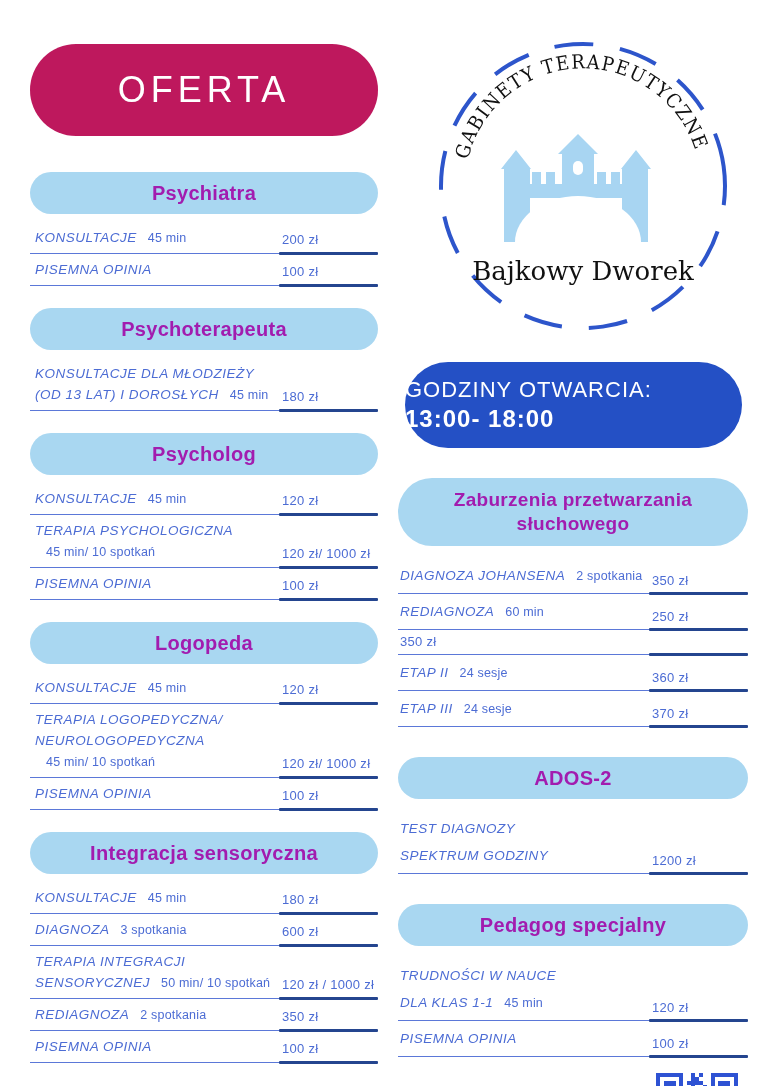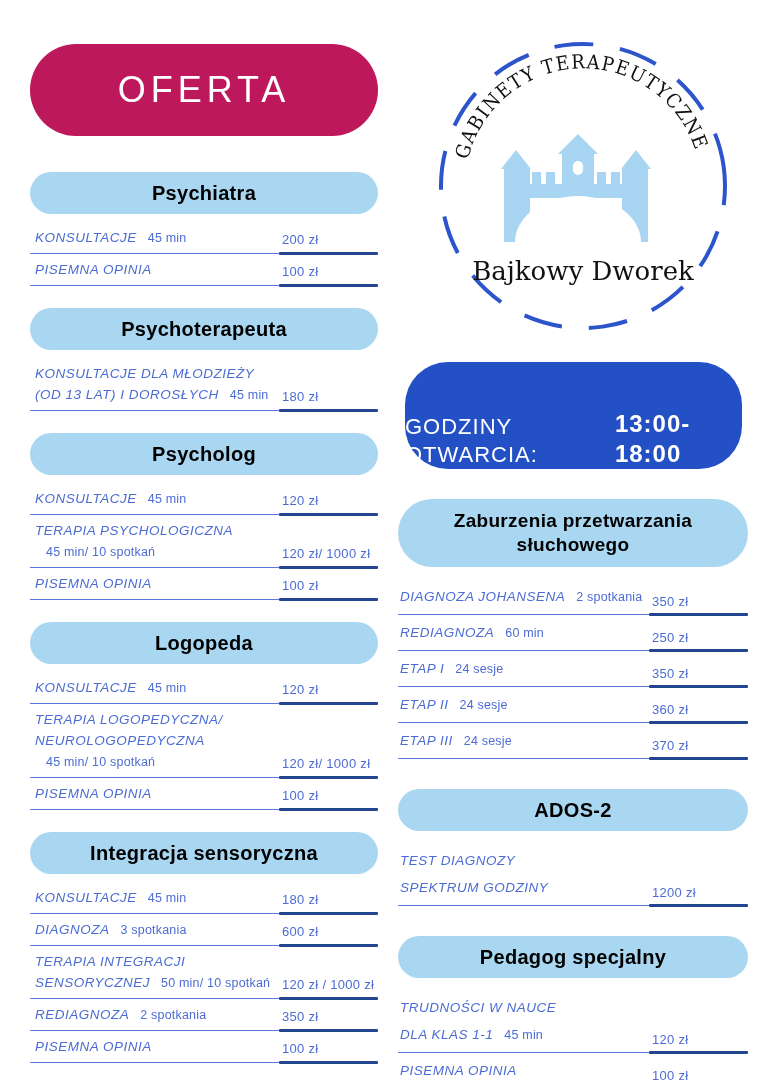--- a/index.html
+++ b/index.html
@@ -16,21 +16,21 @@
     width:348px;height:92px;background:#be185d;border-radius:46px;
     display:flex;align-items:center;justify-content:center;
     color:#ffffff;font-size:36px;font-weight:300;letter-spacing:5px;
     margin-bottom:36px;
   }
 
   
   .pill{
     background:#a9d7f1;border-radius:36px;min-height:42px;
     display:flex;align-items:center;justify-content:center;text-align:center;
-    color:#000000;font-weight:700;font-size:20px;letter-spacing:.3px;
+    color:#a21caf;font-weight:700;font-size:20px;letter-spacing:.3px;
     padding:2px 14px;box-sizing:border-box;line-height:24px;
   }
   .price-section{margin-bottom:22px;}
   .col-right .price-section{margin-bottom:0;margin-top:30px;}
   .rows{margin-top:8px;}
   .col-right .rows{margin-top:12px;}
 
   
   .row{
     position:relative;display:flex;align-items:flex-end;
@@ -50,23 +50,23 @@
     flex:0 0 96px;width:96px;color:#4c6cd4;font-size:13px;letter-spacing:.3px;
     padding-bottom:1px;white-space:nowrap;
   }
 
   
   .logo{width:300px;height:292px;margin-left:35px;position:relative;}
   .logo svg{display:block;}
 
   
   .hours{
-    width:337px;height:107px;margin-left:7px;margin-top:30px;
+    width:337px;height:86px;margin-left:7px;margin-top:30px;
     background:#2450c5;border-radius:43px;color:#ffffff;
-    display:flex;flex-direction:row;align-items:flex-end;justify-content:center;
+    display:flex;flex-direction:column;align-items:flex-start;justify-content:center;
   }
   .hours-label{font-size:22px;font-weight:400;letter-spacing:1px;line-height:28px;}
   .hours-value{font-size:24px;font-weight:700;letter-spacing:1px;line-height:30px;}
 
   .tall-pill{min-height:68px;border-radius:36px;font-size:19px;}
 
   
   .qr-wrap{width:82px;height:82px;margin:16px 10px 0 auto;}
   .qr-wrap svg{display:block;width:82px;height:82px;}
 </style>
@@ -240,23 +240,20 @@
             </div>
             <div class="row-price">350 zł</div>
           </div>
           <div class="row">
             <div class="row-lines">
               <div class="line"><span class="seg-label">REDIAGNOZA</span><span class="seg-detail">60 min</span></div>
             </div>
             <div class="row-price">250 zł</div>
           </div>
           <div class="row">
-            <div class="row-lines">
-              <div class="line"><span class="seg-label">ETAP I</span><span class="seg-detail">24 sesje</span></div>
-            </div>
             <div class="row-price">350 zł</div>
           </div>
           <div class="row">
             <div class="row-lines">
               <div class="line"><span class="seg-label">ETAP II</span><span class="seg-detail">24 sesje</span></div>
             </div>
             <div class="row-price">360 zł</div>
           </div>
           <div class="row">
             <div class="row-lines">

